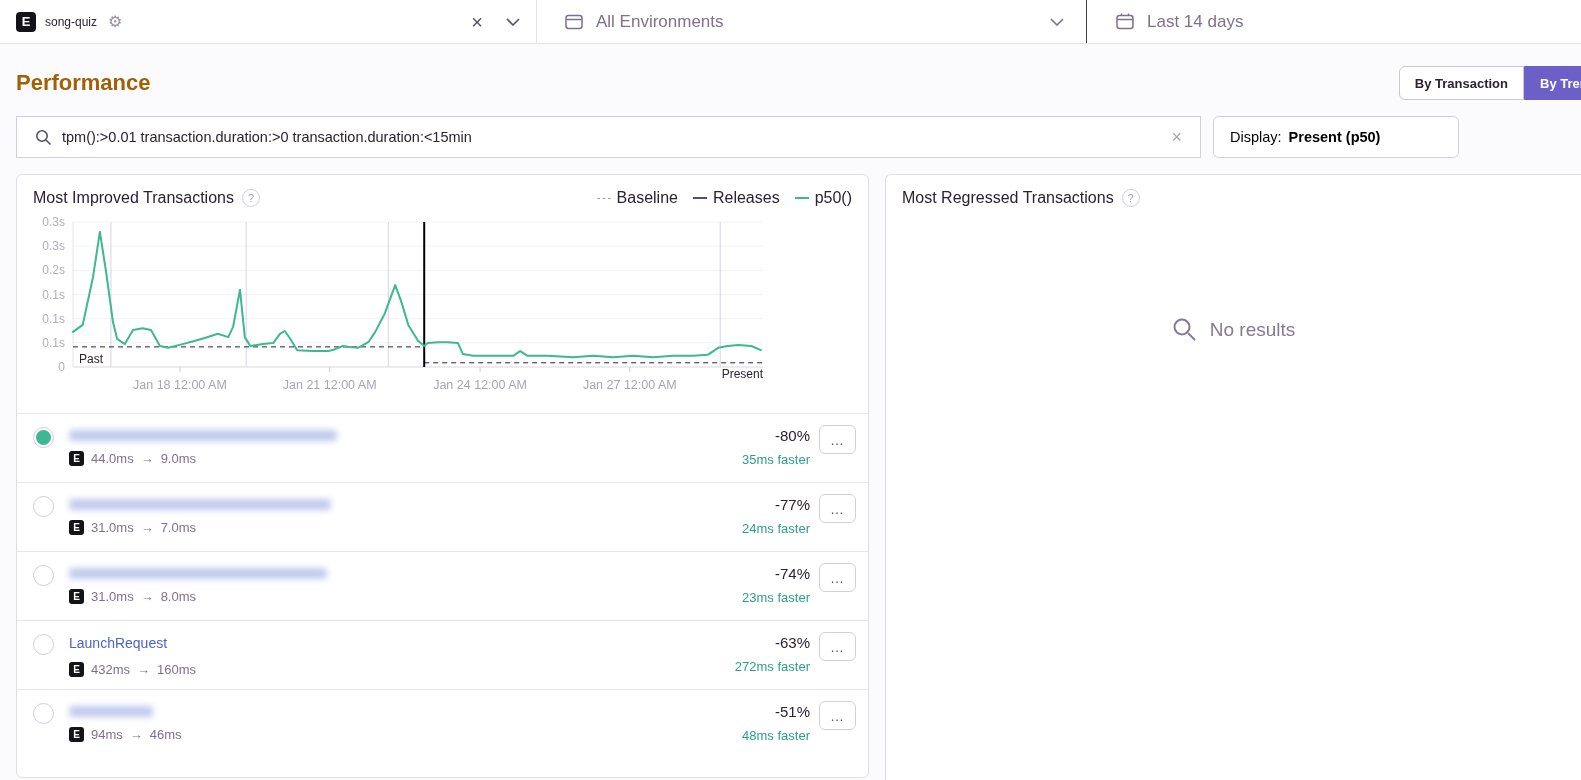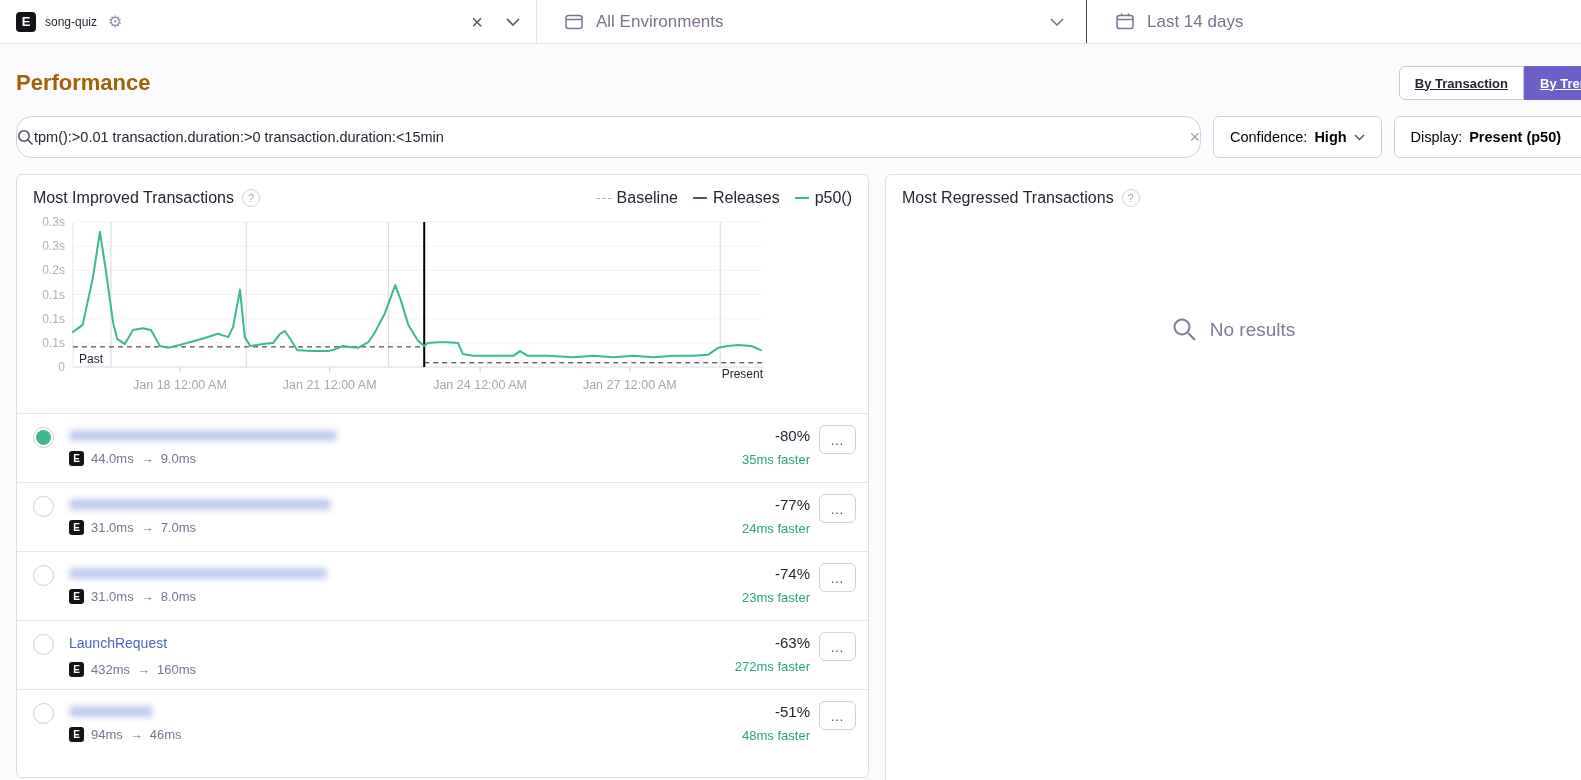--- a/index.html
+++ b/index.html
@@ -23,28 +23,28 @@
   .tb-date { flex:1; padding-left:29px; gap:13px; color:#80708f; font-size:17px; }
   .chev { flex:none; }
 
   
   .page { background:#fbfafc; height:736px; }
   .page-header { display:flex; align-items:center; padding:22px 0 16px 16px; }
   .page-title { font-size:22px; color:#a16207; }
   .view-toggle { margin-left:auto; margin-right:-35px; display:flex; }
   .vt-btn { height:16px; padding:16px 15px; font-size:13px; font-weight:700; background:#fff;
             border:1px solid #cdc6d5; display:flex; align-items:center; cursor:pointer;
-            color:#2b2233; white-space:nowrap;text-decoration:underline; }
+            color:#2b2233; white-space:nowrap; }
   .vt-btn:first-child { border-radius:6px 0 0 6px; }
   .vt-btn.active { background:#6c5fc7; border-color:#6c5fc7; color:#fff;
                    border-radius:0 6px 6px 0; width:92px; }
 
   .filters { display:flex; gap:12px; padding-left:16px; }
   .search { width:1185px; height:42px; background:#fff; border:1px solid #d5cfdd;
-            border-radius:16px; display:flex; align-items:center; padding:0 0; gap:0; }
+            border-radius:0; display:flex; align-items:center; padding:0 18px; gap:10px; }
   .search-text { font-size:14.5px; flex:1; white-space:nowrap; overflow:hidden; }
   .search-x { color:#a79fb3; font-size:18px; cursor:pointer; }
   .filter-btn { height:42px; background:#fff; border:1px solid #d5cfdd; border-radius:6px;
                 display:flex; align-items:center; padding:0 16px; font-size:14.5px; gap:7px;
                 white-space:nowrap; cursor:pointer; }
   .filter-btn b { font-weight:700; }
   .display-btn { width:246px; margin-right:-60px; }
 
   
   .panels { display:flex; gap:16px; padding:16px 0 0 16px; align-items:flex-start; }
@@ -142,27 +142,20 @@
 
   <div class="filters">
     <div class="search">
       <svg width="17" height="17">
         <circle cx="7" cy="7" r="5.2" fill="none" stroke="#57506b" stroke-width="1.6"></circle>
         <line x1="11" y1="11" x2="15.5" y2="15.5" stroke="#57506b" stroke-width="1.6"></line>
       </svg>
       <span class="search-text">tpm():&gt;0.01 transaction.duration:&gt;0 transaction.duration:&lt;15min</span>
       <span class="search-x">×</span>
     </div>
-    <button class="filter-btn">
-      <span>Confidence:</span>
-      <b>High</b>
-      <svg class="chev" width="11" height="7">
-        <polyline points="1,1 5.5,5.5 10,1" fill="none" stroke="#57506b" stroke-width="1.5"></polyline>
-      </svg>
-    </button>
     <button class="filter-btn display-btn">
       <span>Display:</span>
       <b>Present (p50)</b>
     </button>
   </div>
 
   <div class="panels">
 
     <div class="panel panel-improved">
       <div class="panel-head">

